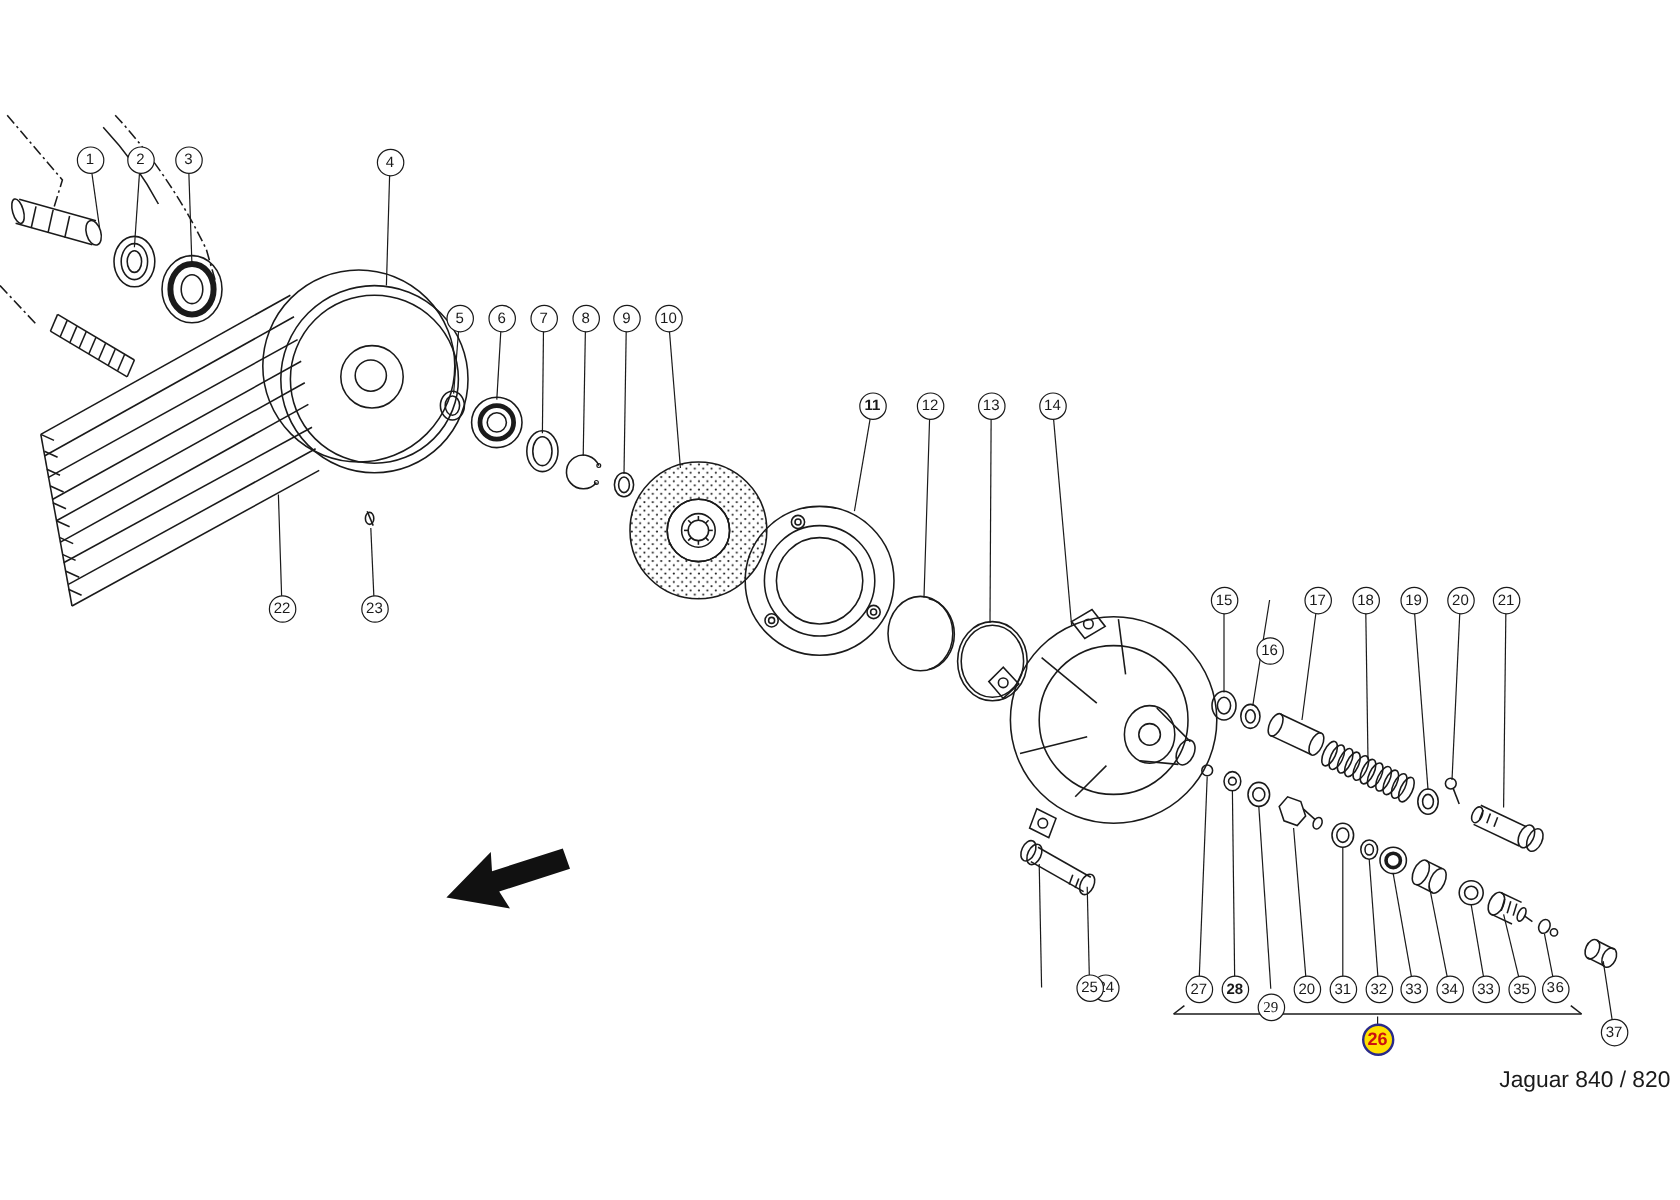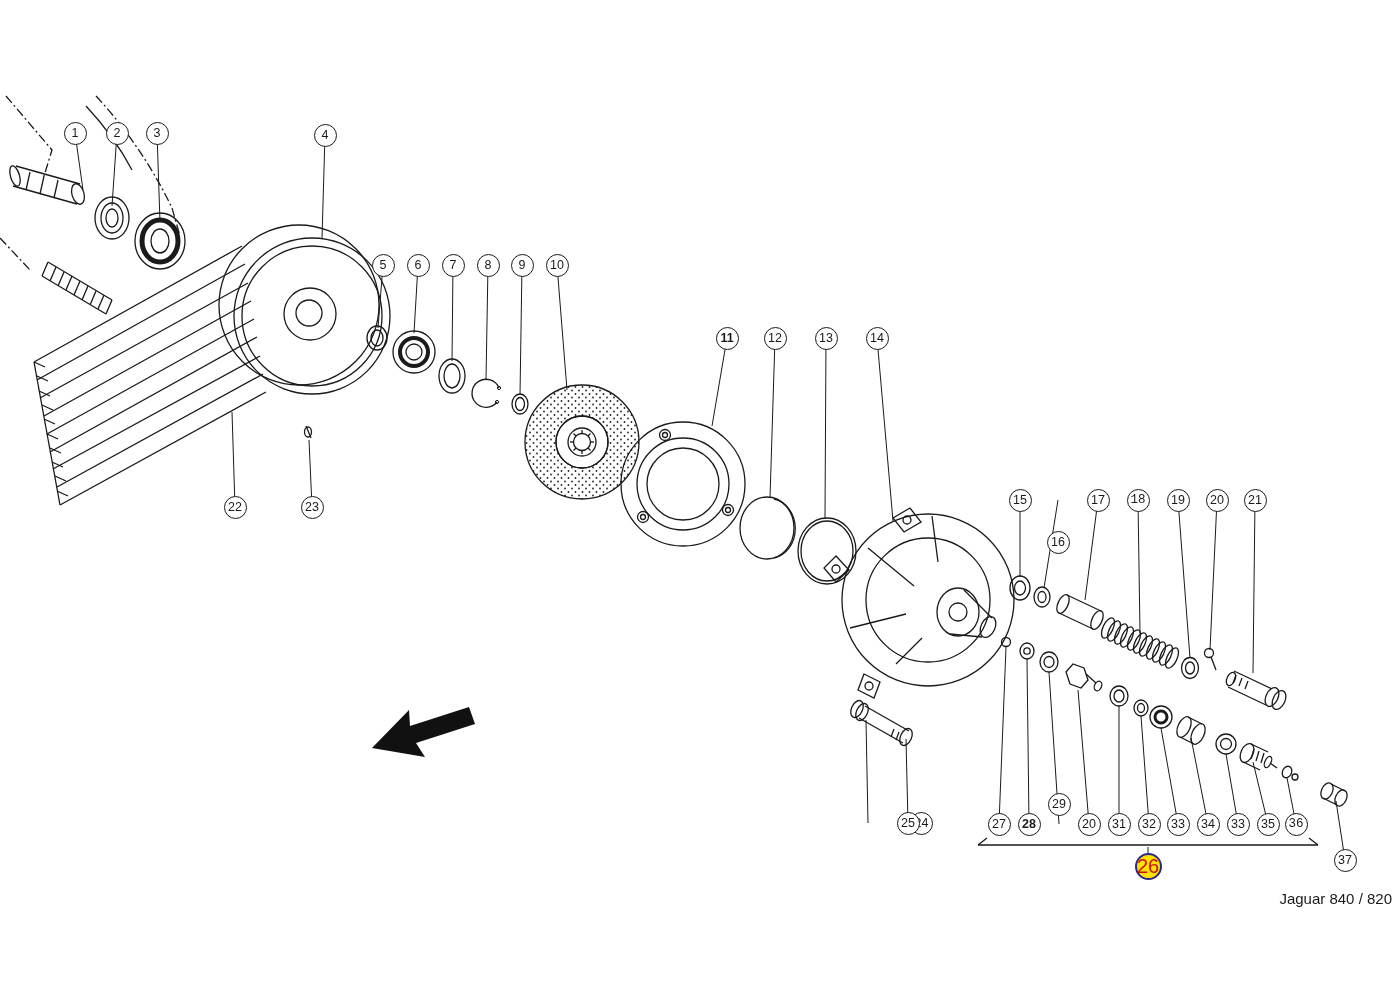--- a/index.html
+++ b/index.html
@@ -9,23 +9,23 @@
   svg.art { position:absolute; left:0; top:0; }
   #callout-layer { position:absolute; left:0; top:0; width:1400px; height:1000px; }
   .callout {
     position:absolute; width:23px; height:23px; margin-left:-11.5px; margin-top:-11.5px;
     border:1.4px solid #1a1a1a; border-radius:50%; background:#fff; color:#1a1a1a;
     display:flex; align-items:center; justify-content:center;
     font-size:12.5px; line-height:1; cursor:pointer; user-select:none;
   }
   .callout.highlight {
     width:27px; height:27px; margin-left:-13.5px; margin-top:-13.5px;
-    font-weight:400; font-size:20px;
+    font-weight:700; font-size:15px;
   }
-  .caption { position:absolute; right:8px; top:890px; font-size:15px; color:#1a1a1a; }
+  .caption { position:absolute; right:8px; top:890px; font-size:19px; color:#1a1a1a; }
   #leader-layer line { stroke:#1a1a1a; stroke-width:1; }
   g.part, g.frame { stroke:#1a1a1a; fill:none; stroke-width:1.3; }
 </style>
 </head>
 <body>
 
 <div class="stage">
 
   <svg class="art" width="1400" height="1000" viewBox="0 0 1400 1000">
     <defs>
@@ -340,31 +340,31 @@
       <div class="callout" style="left: 488px; top: 265px;">8</div>
       <div class="callout" style="left: 522px; top: 265px;">9</div>
       <div class="callout" style="left: 557px; top: 265px;">10</div>
       <div class="callout" style="left: 727px; top: 338px; font-weight: bold;">11</div>
       <div class="callout" style="left: 775px; top: 338px;">12</div>
       <div class="callout" style="left: 826px; top: 338px;">13</div>
       <div class="callout" style="left: 877px; top: 338px;">14</div>
       <div class="callout" style="left: 1020px; top: 500px;">15</div>
       <div class="callout" style="left: 1058px; top: 500px; margin-top: 31px;">16</div>
       <div class="callout" style="left: 1098px; top: 500px;">17</div>
-      <div class="callout" style="left: 1138px; top: 500px; font-family: Liberation Mono, monospace;">18</div>
+      <div class="callout" style="left: 1138px; top: 500px;">18</div>
       <div class="callout" style="left: 1178px; top: 500px;">19</div>
       <div class="callout" style="left: 1217px; top: 500px;">20</div>
       <div class="callout" style="left: 1255px; top: 500px;">21</div>
       <div class="callout" style="left: 235px; top: 507px;">22</div>
       <div class="callout" style="left: 312px; top: 507px;">23</div>
       <div class="callout" style="left: 868px; top: 823px; margin-left: 42px;">24</div>
       <div class="callout" style="left: 908px; top: 823px;">25</div>
       <div class="callout" style="left: 999px; top: 824px;">27</div>
       <div class="callout" style="left: 1029px; top: 824px; font-weight: bold;">28</div>
-      <div class="callout" style="left: 1059px; top: 804px;">29</div>
+      <div class="callout" style="left: 1059px; top: 839px; font-family: Liberation Serif, serif;">29</div>
       <div class="callout" style="left: 1089px; top: 824px;">20</div>
       <div class="callout" style="left: 1119px; top: 824px;">31</div>
       <div class="callout" style="left: 1149px; top: 824px;">32</div>
       <div class="callout" style="left: 1178px; top: 824px;">33</div>
       <div class="callout" style="left: 1208px; top: 824px;">34</div>
       <div class="callout" style="left: 1238px; top: 824px;">33</div>
       <div class="callout" style="left: 1268px; top: 824px;">35</div>
       <div class="callout" style="left: 1296px; top: 824px; font-family: Liberation Mono, monospace;">36</div>
       <div class="callout highlight" style="left: 1148px; top: 866px; background: rgb(255, 224, 0); color: rgb(204, 17, 17); border-color: rgb(42, 42, 138); border-width: 2px;">26</div>
       <div class="callout" style="left: 1345px; top: 860px;">37</div>

